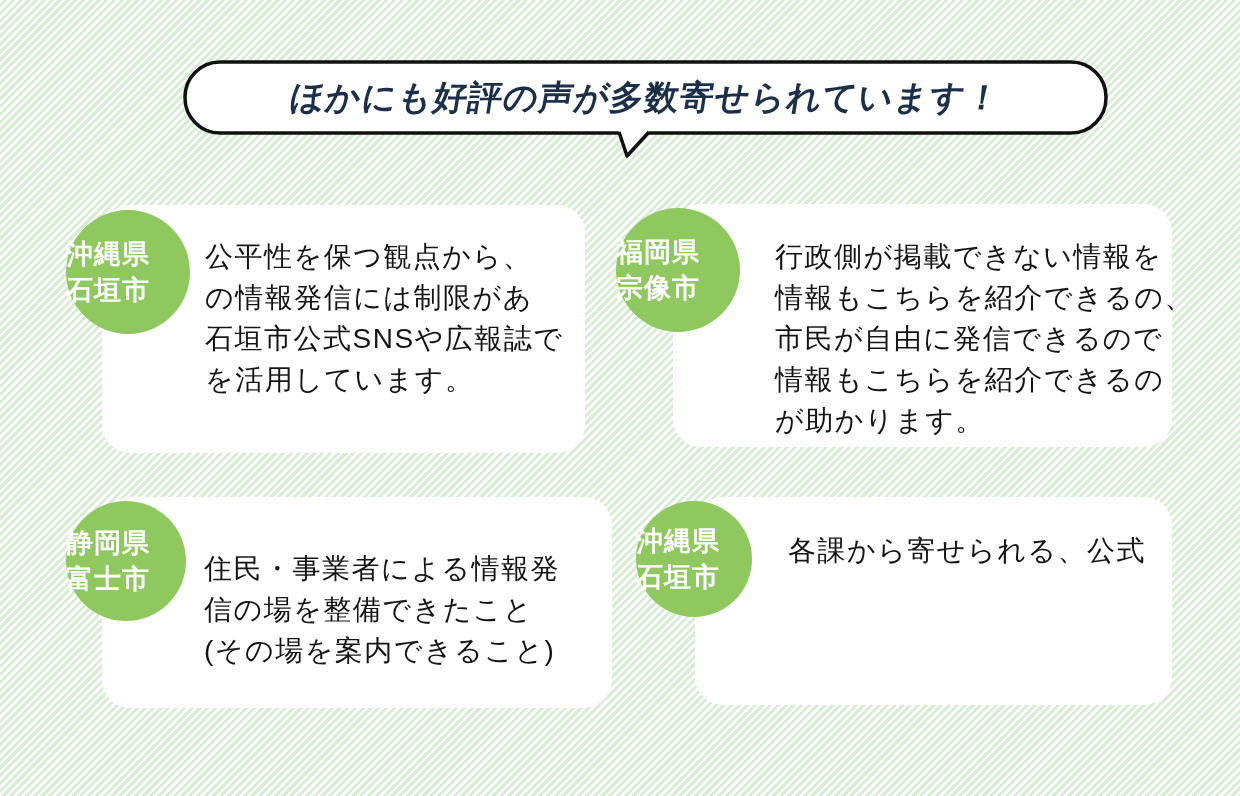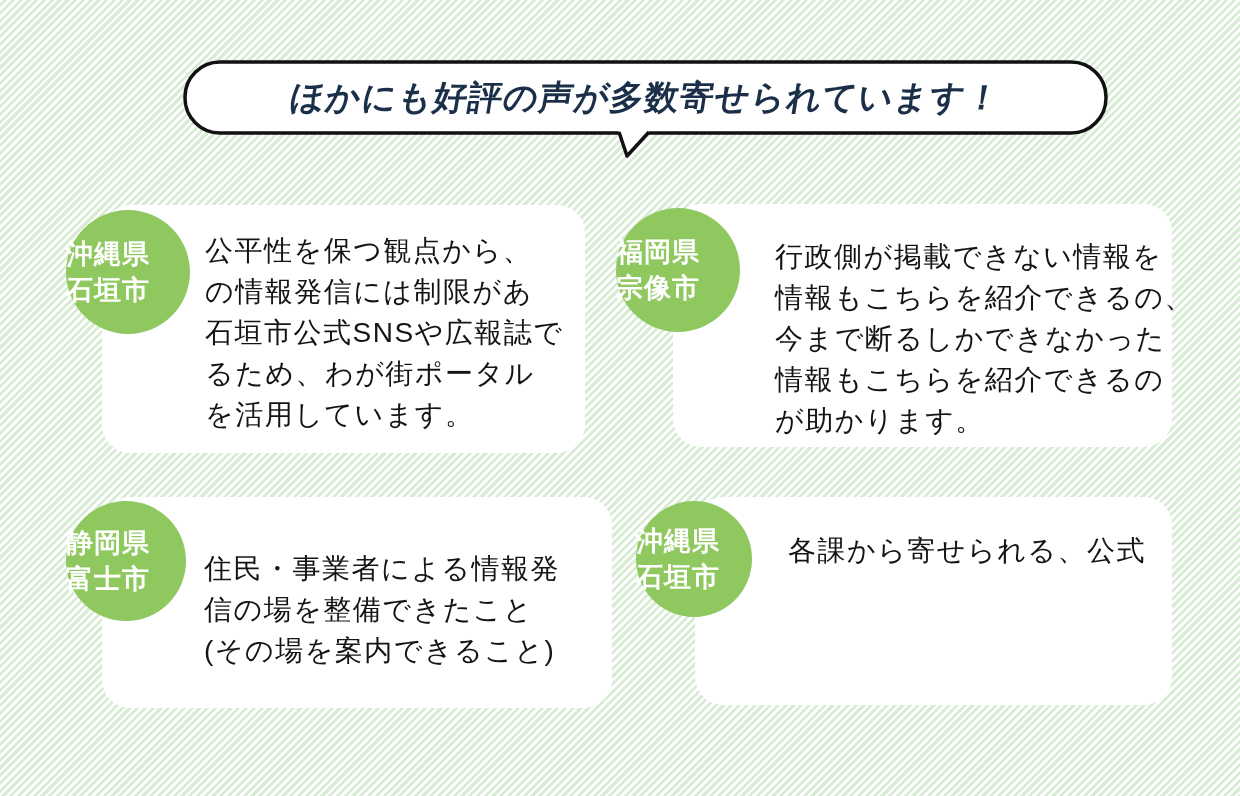--- a/index.html
+++ b/index.html
@@ -77,21 +77,21 @@
 
   
   .quote {
     position: absolute;
     color: var(--text_dark, #141414);
     font-size: 28px;
     line-height: 41px;
     letter-spacing: 1.5px;
     white-space: nowrap;
   }
-  .quote1 { left:205px; top:230px; }
+  .quote1 { left:205px; top:236px; }
   .quote2 { left:775px; top:236px; }
   .quote3 { left:204px; top:548px; }
   .quote4 { left:788px; top:530px; }
 </style>
 </head>
 <body>
 
 <div class="stage">
 
   <svg class="bubble-svg" viewBox="0 0 930 105" xmlns="http://www.w3.org/2000/svg">
@@ -105,35 +105,34 @@
   <div class="badge badge1">
     <div class="badge-text">
       <span>沖縄県</span>
       <span>石垣市</span>
     </div>
   </div>
   <div class="quote quote1">
     <div class="qline">公平性を保つ観点から、</div>
     <div class="qline">の情報発信には制限があ</div>
     <div class="qline">石垣市公式SNSや広報誌で</div>
-    <div class="qline">るため、わが街ポータル</div>
     <div class="qline">を活用しています。</div>
   </div>
 
   <div class="card card2"></div>
   <div class="badge badge2">
     <div class="badge-text">
       <span>福岡県</span>
       <span>宗像市</span>
     </div>
   </div>
   <div class="quote quote2">
     <div class="qline">行政側が掲載できない情報を</div>
     <div class="qline">情報もこちらを紹介できるの、</div>
-    <div class="qline">今まで断るしかできなかった</div>
+    <div class="qline">市民が自由に発信できるので</div>
     <div class="qline">情報もこちらを紹介できるの</div>
     <div class="qline">が助かります。</div>
   </div>
 
   <div class="card card3"></div>
   <div class="badge badge3">
     <div class="badge-text">
       <span>静岡県</span>
       <span>富士市</span>
     </div>

